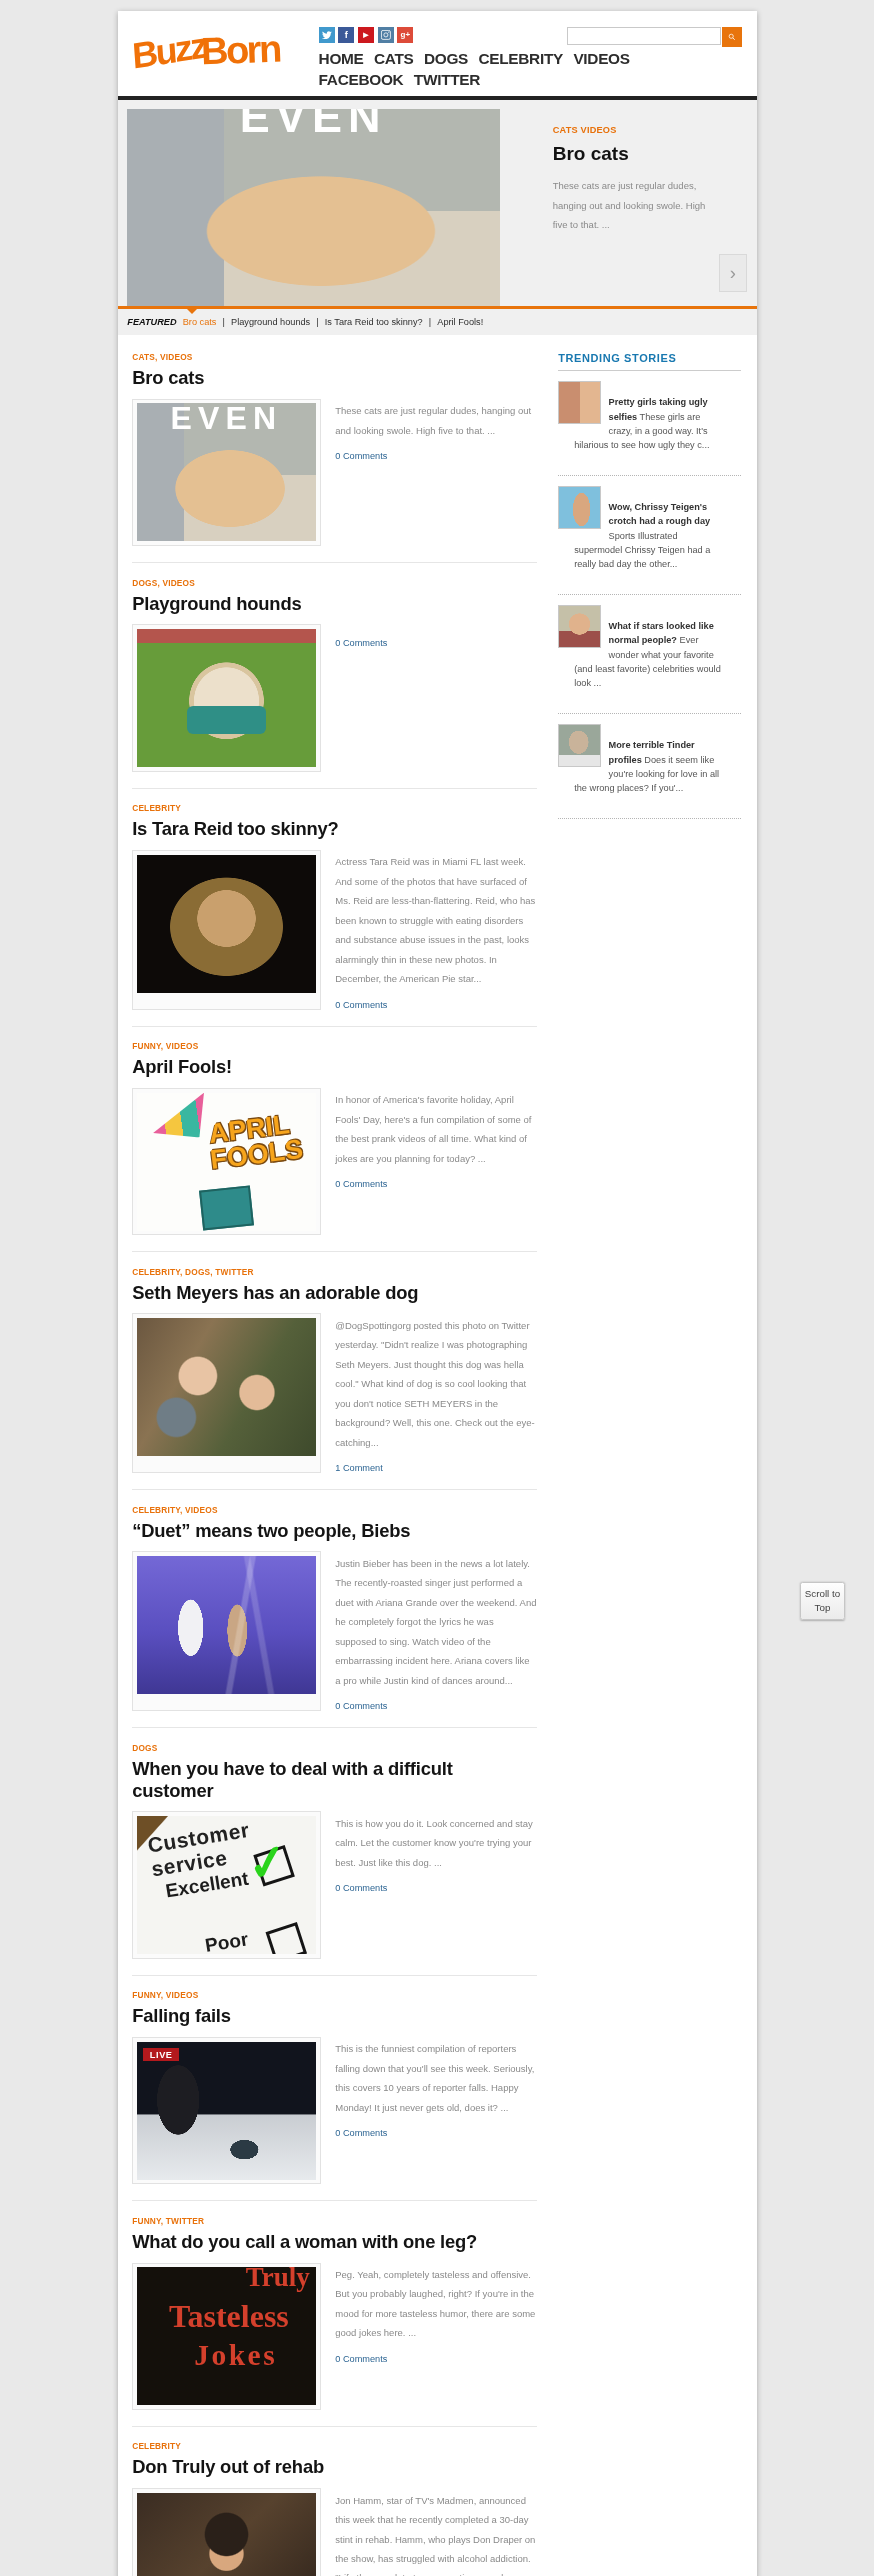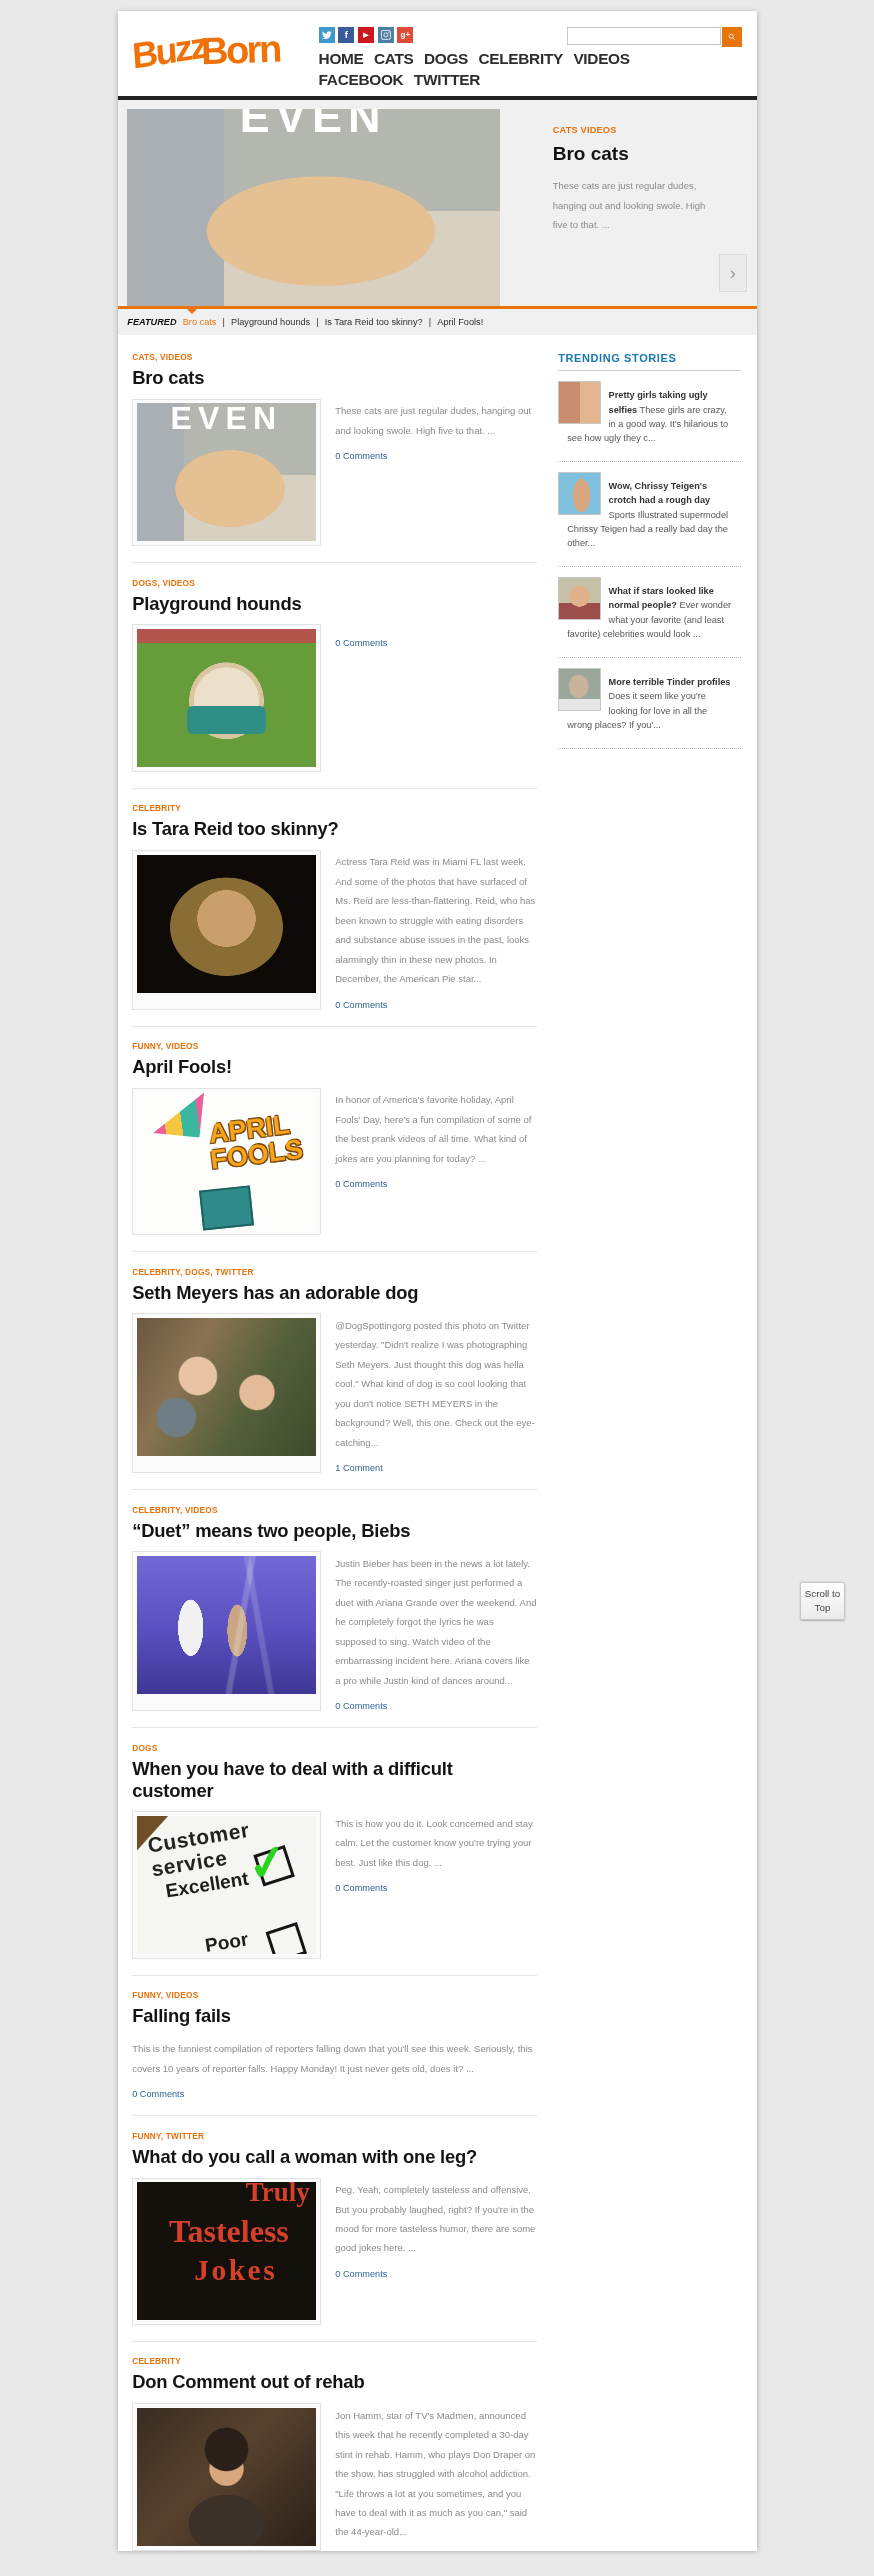--- a/index.html
+++ b/index.html
@@ -53,21 +53,21 @@
   .ph { width:179px; height:138px; position:relative; overflow:hidden; }
   .art-text { flex:1; padding-top:2.5px; }
   .art-text p { margin:0; font-size:9.5px; color:#8a8a8a; line-height:2.05; }
   .comments { display:inline-block; margin-top:11px; color:#2d6593; font-size:9.2px; text-decoration:none; cursor:pointer; }
   .divider { border-top:0.6px solid #e6e6e6; margin:16px 0 13.5px; }
 
   .sidebar { width:183px; flex:none; padding-top:1.2px; }
   .sidebar h3 { font-size:11px; color:#1878b0; letter-spacing:0.6px; margin:0; padding-bottom:6.1px; border-bottom:0.6px solid #ccc; }
   .t-item { padding:8px 0 6.8px; border-bottom:0.6px dotted #b5b5b5; overflow:hidden; cursor:pointer; }
   .t-thumb { float:left; width:43px; height:43px; border:0.6px solid #c8c8c8; padding:1.8px; background:#fff; margin:1.8px 7.4px 2.5px 0; background-clip:content-box; cursor:pointer; }
-  .t-item p { margin:9px; font-size:9.2px; line-height:1.55; color:#555; }
+  .t-item p { margin:16px; font-size:9.2px; line-height:1.55; color:#555; }
   .t-title { font-weight:700; color:#333; }
 
   .scroll-top { position:absolute; left:800px; top:1582px; width:45px; height:38px; background:linear-gradient(#fefefe,#ebebeb); border:0.6px solid #c6c6c6; border-radius:2.5px; box-shadow:0 0.6px 1.8px rgba(0,0,0,.25); display:flex; align-items:center; justify-content:center; text-align:center; font-size:9.8px; color:#444; line-height:1.45; text-decoration:none; cursor:pointer; }
 
   
   .ph-cat { background:
       radial-gradient(ellipse 44% 40% at 52% 62%, #e4c092 0 69%, rgba(0,0,0,0) 70%),
       linear-gradient(90deg,#a9afb3 0 26%, rgba(0,0,0,0) 26%),
       linear-gradient(180deg,#b3b7b0 0 52%, #d8d0c0 52% 100%); }
   .ov-even { position:absolute; top:-3.7px; left:0; right:0; text-align:center; font-weight:800; color:#fff; letter-spacing:6.1px; font-size:32px; }
@@ -328,20 +328,25 @@
               <a class="comments">0 Comments</a>
             </div>
           </div>
         </article>
         <div class="divider"></div>
 
         <article>
           <a class="cat-small">FUNNY, VIDEOS</a>
           <h2>Falling fails</h2>
           <div class="art-row">
+            <a class="thumb">
+              <div class="ph ph-live">
+                <span class="ov-live">LIVE</span>
+              </div>
+            </a>
             <div class="art-text">
               <p>This is the funniest compilation of reporters falling down that you'll see this week. Seriously, this covers 10 years of reporter falls. Happy Monday! It just never gets old, does it?  ...</p>
               <a class="comments">0 Comments</a>
             </div>
           </div>
         </article>
         <div class="divider"></div>
 
         <article>
           <a class="cat-small">FUNNY, TWITTER</a>
@@ -357,21 +362,21 @@
             <div class="art-text">
               <p>Peg. Yeah, completely tasteless and offensive. But you probably laughed, right? If you're in the mood for more tasteless humor, there are some good jokes here. ...</p>
               <a class="comments">0 Comments</a>
             </div>
           </div>
         </article>
         <div class="divider"></div>
 
         <article>
           <a class="cat-small">CELEBRITY</a>
-          <h2>Don Comment out of rehab</h2>
+          <h2>Don Truly out of rehab</h2>
           <div class="art-row">
             <a class="thumb">
                 <div class="ph ph-draper"></div>
               </a>
             <div class="art-text">
               <p>Jon Hamm, star of TV's Madmen, announced this week that he recently completed a 30-day stint in rehab. Hamm, who plays Don Draper on the show, has struggled with alcohol addiction. "Life throws a lot at you sometimes, and you have to deal with it as much as you can," said the 44-year-old...</p>
 
             </div>
           </div>
         </article>

